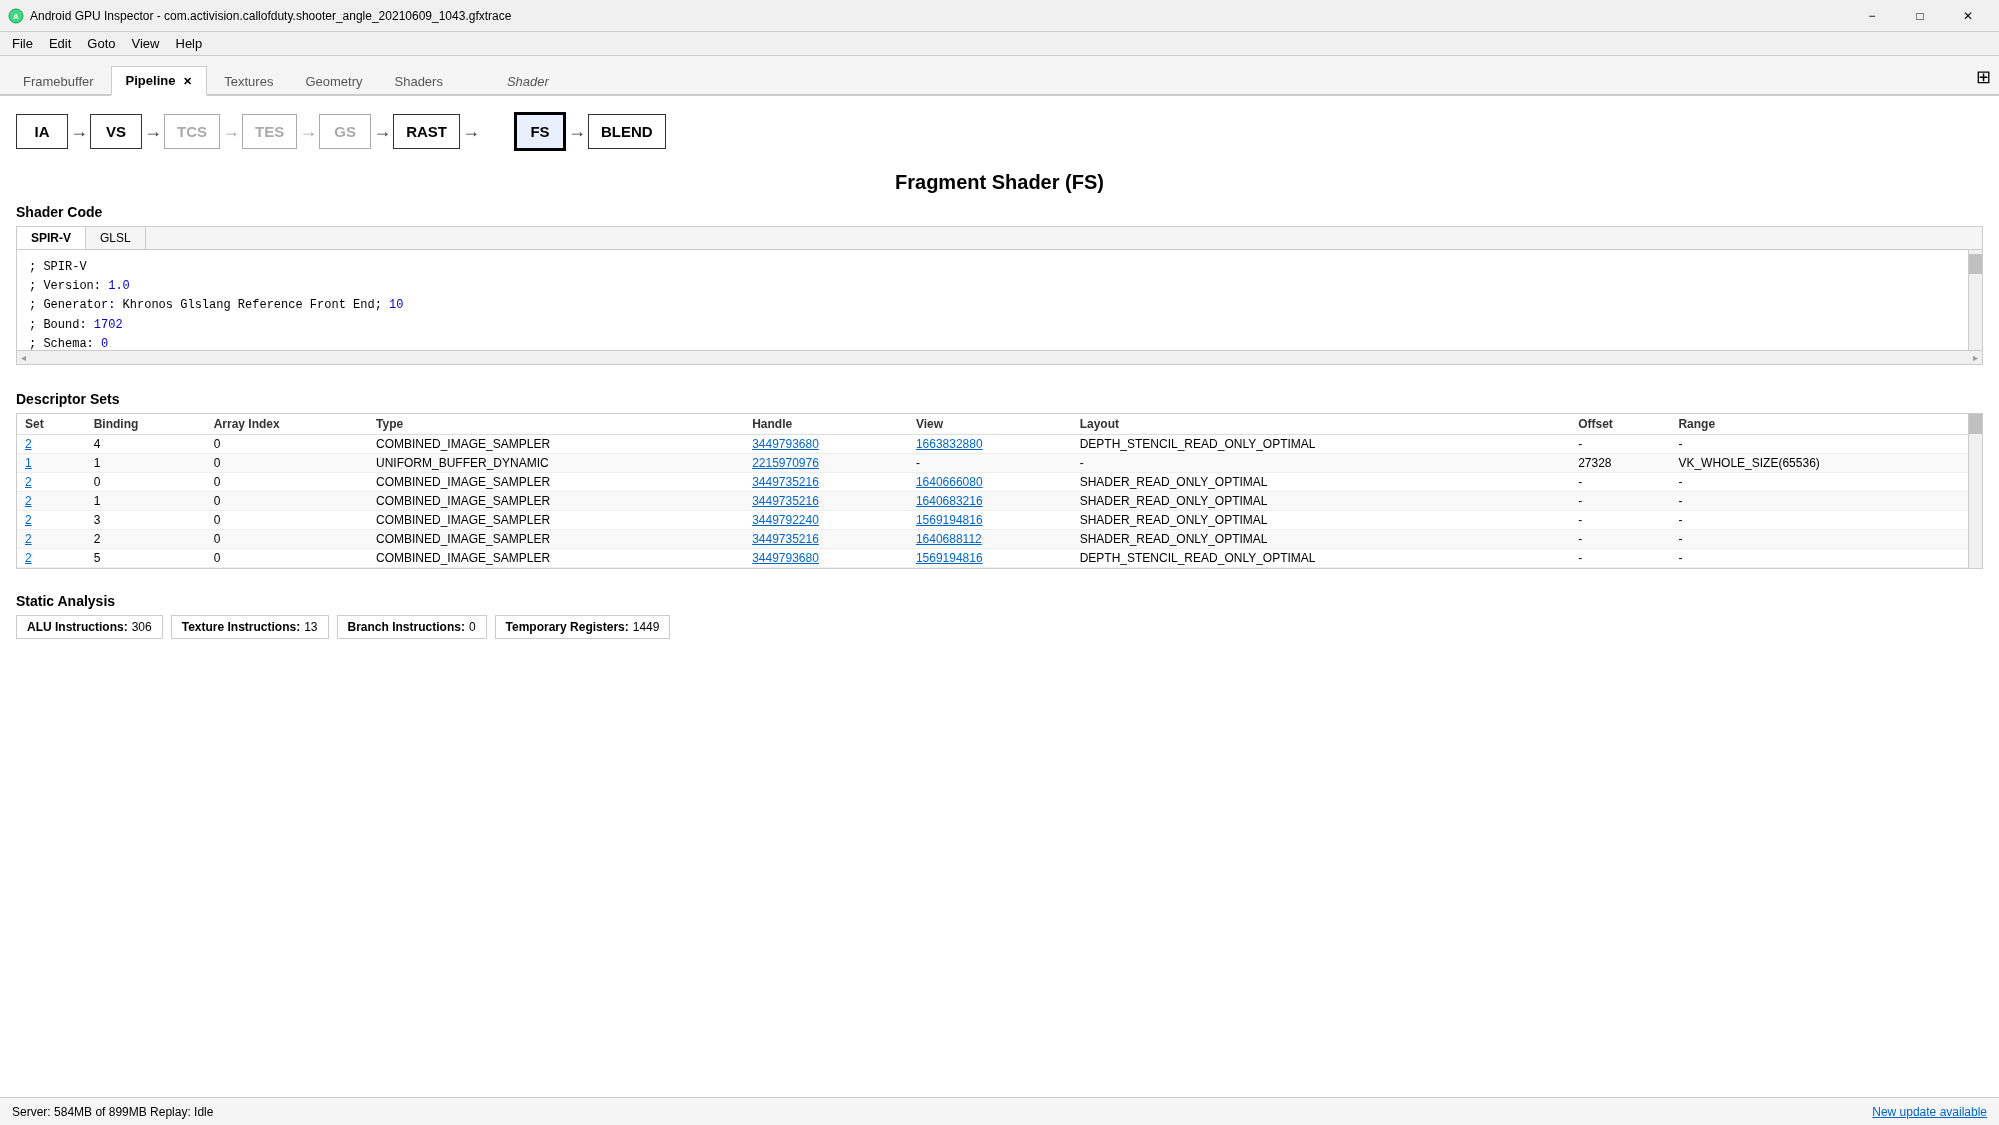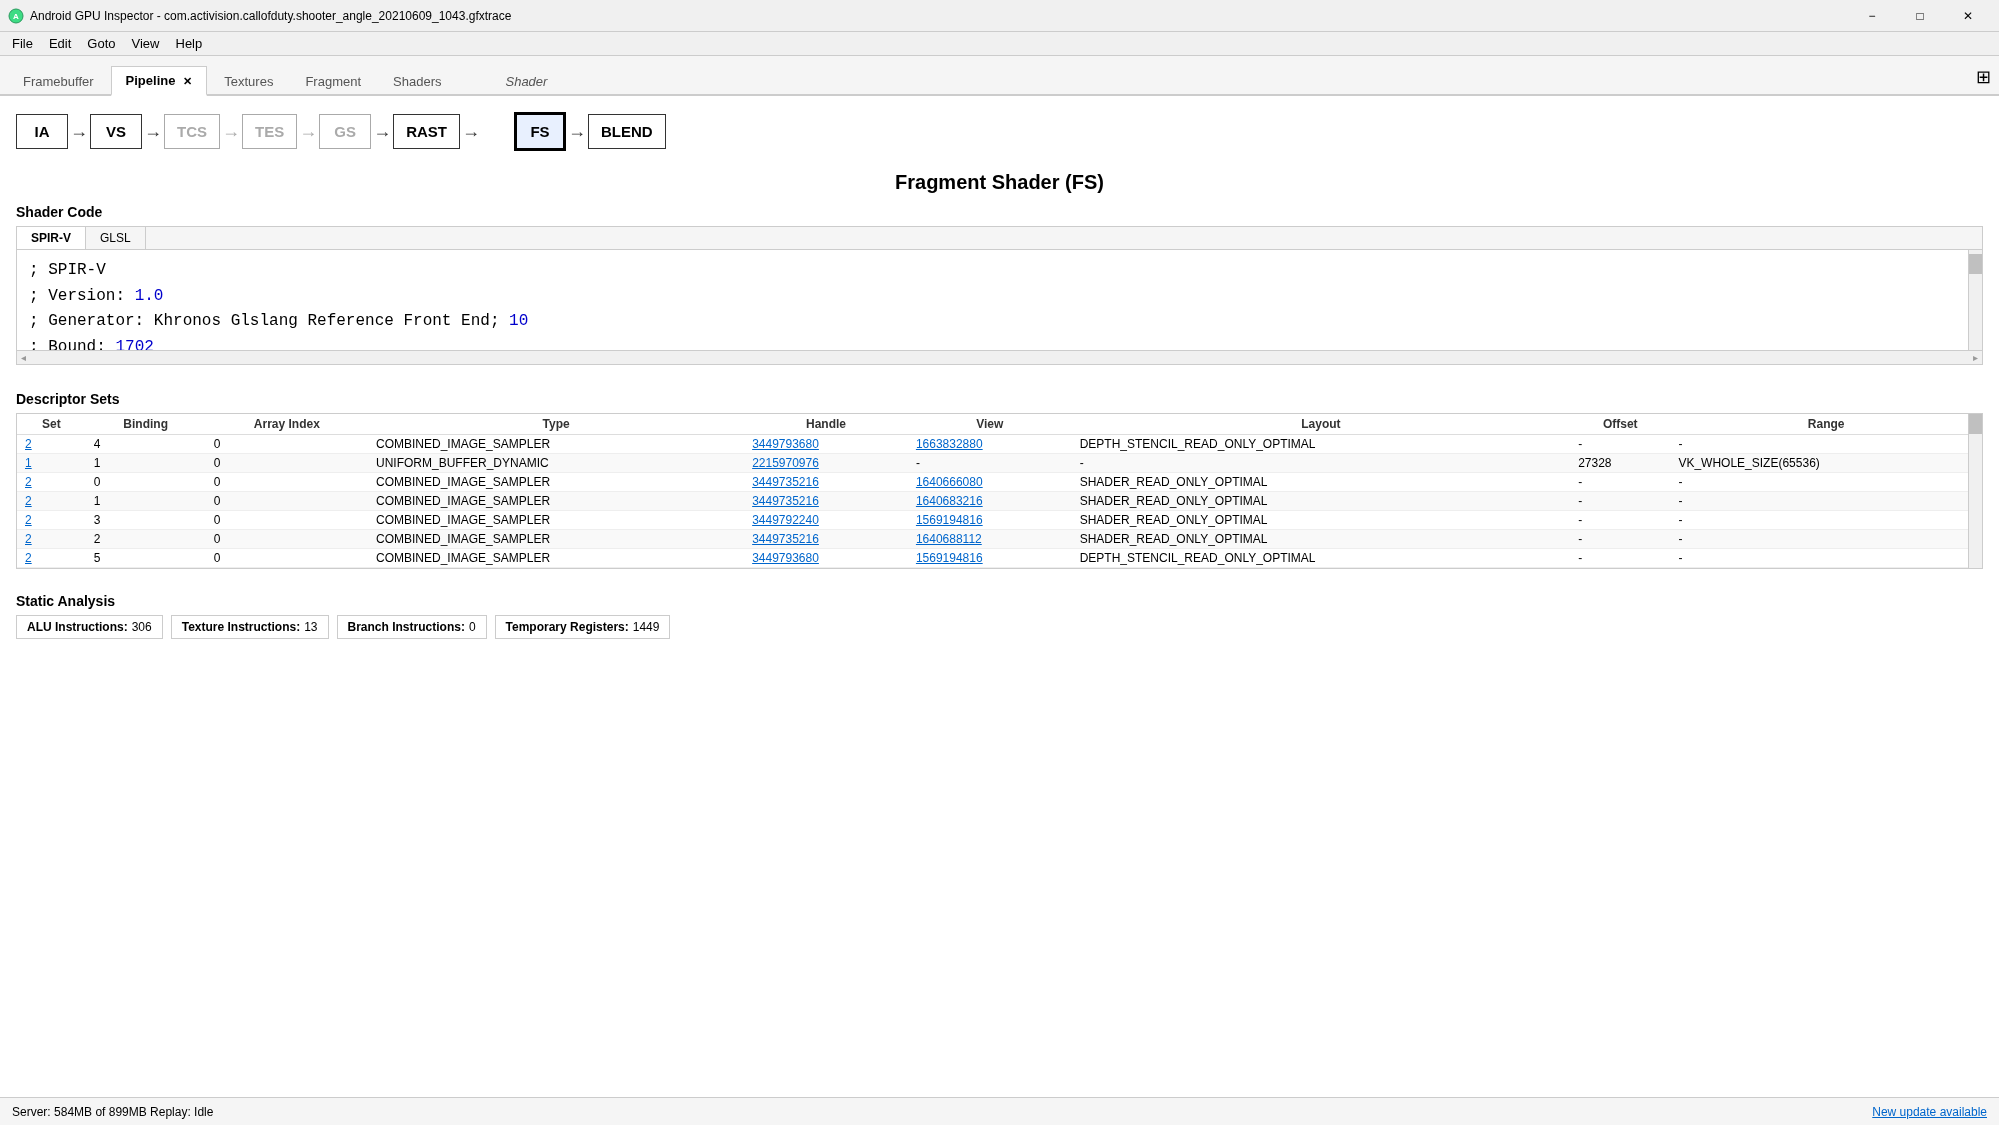--- a/index.html
+++ b/index.html
@@ -167,21 +167,21 @@
       font-size: 12px;
       border-right: 1px solid #ccc;
     }
     .code-tab.active {
       background: #fff;
       font-weight: 600;
     }
     #code-content {
       padding: 8px 12px;
       font-family: 'Courier New', monospace;
-      font-size: 16px;
+      font-size: 12px;
       line-height: 1.6;
       background: #fff;
       position: relative;
       overflow: hidden;
     }
     .code-line { white-space: pre; }
     .code-blue { color: #0000cc; }
     .code-scrollbar {
       position: absolute;
       right: 0;
@@ -209,21 +209,21 @@
     #descriptor-sets {
       flex-shrink: 0;
       margin-bottom: 16px;
     }
     .ds-table {
       width: 100%;
       border-collapse: collapse;
       font-size: 12px;
     }
     .ds-table th {
-      text-align: center;
+      text-align: left;
       padding: 3px 8px;
       font-weight: 600;
       color: #333;
       border-bottom: 1px solid #ddd;
     }
     .ds-table td {
       padding: 2px 8px;
       border-bottom: 1px solid #eee;
       white-space: nowrap;
     }
@@ -317,21 +317,21 @@
       <span>Framebuffer</span>
     </div>
     <div class="tab active">
       <span>Pipeline</span>
       <span class="tab-close">✕</span>
     </div>
     <div class="tab">
       <span>Textures</span>
     </div>
     <div class="tab">
-      <span>Fragment</span>
+      <span>Geometry</span>
     </div>
     <div class="tab">
       <span>Shaders</span>
     </div>
     <div class="tab">
       <span style="font-style:italic;margin-left:32px;">Shader</span>
     </div>
   </div>
   <div style="font-size:18px; margin-bottom:6px; cursor:pointer;">⊞</div>
 </div>

